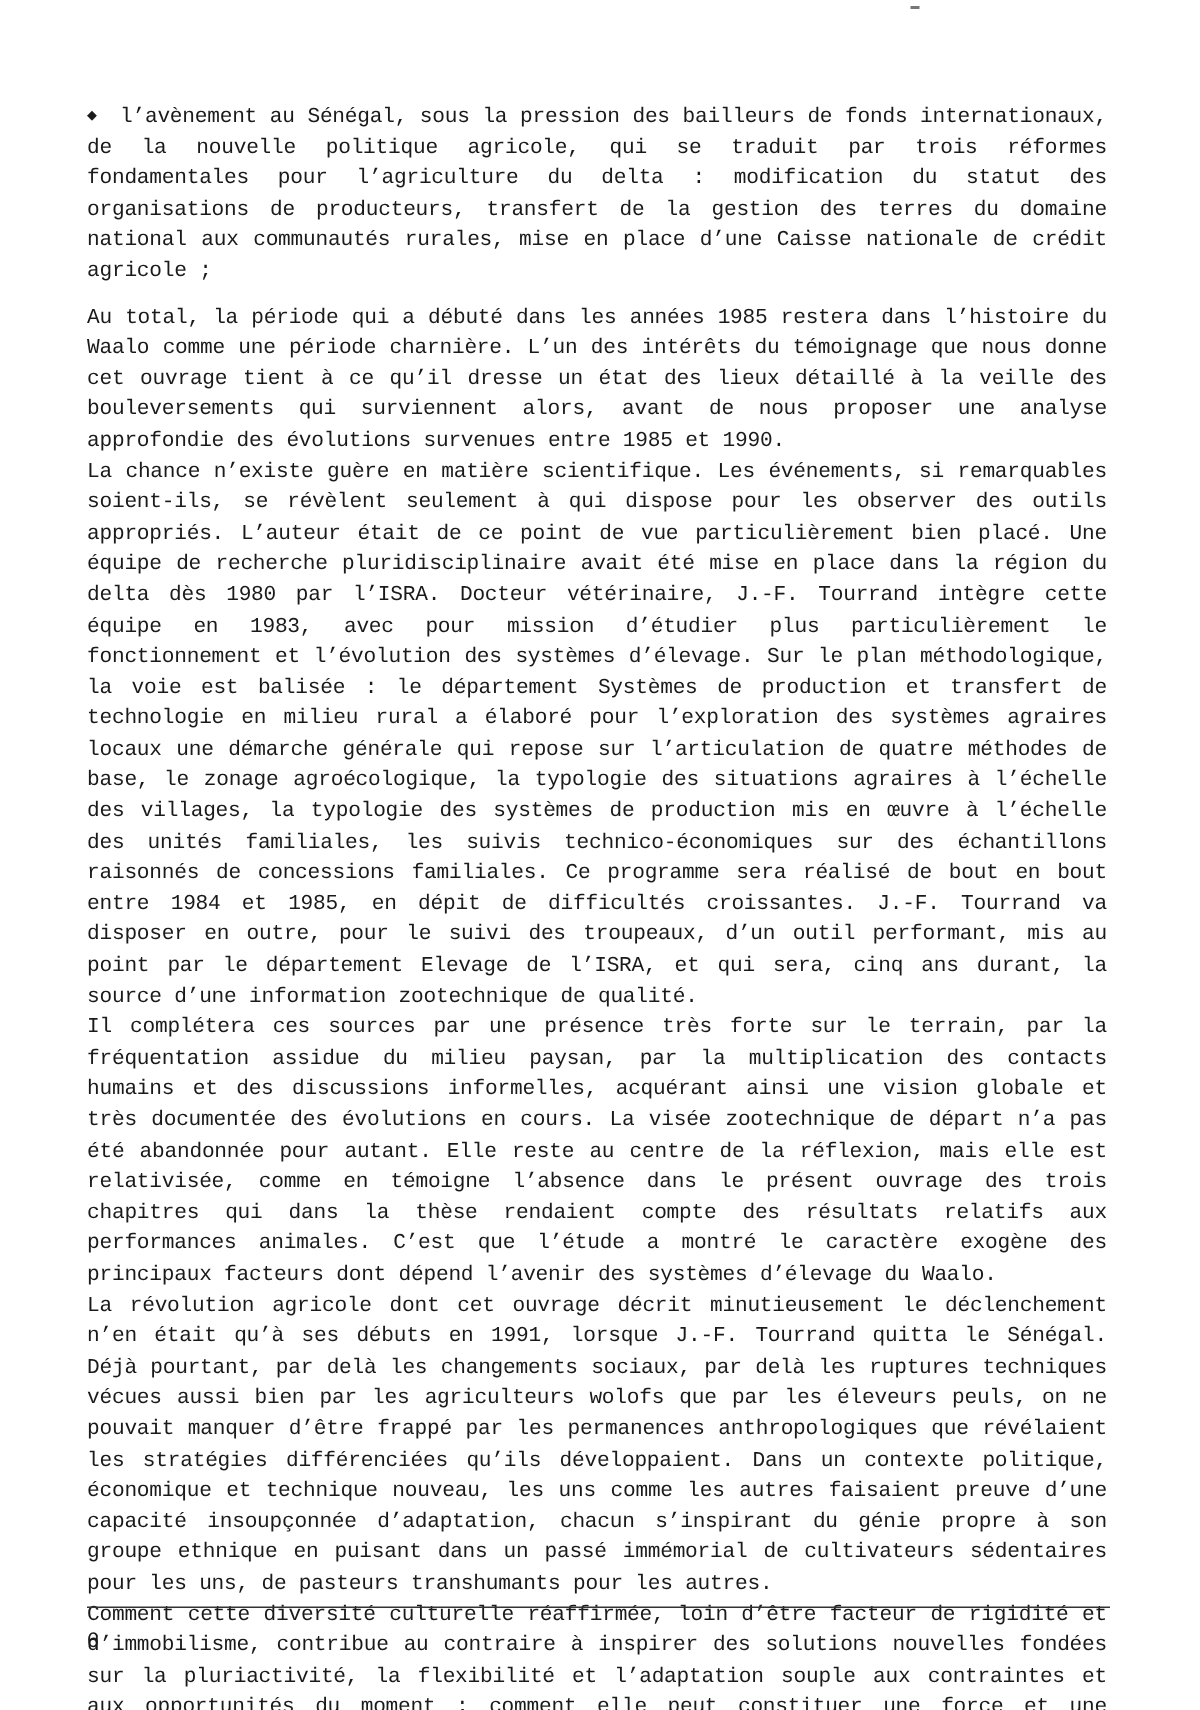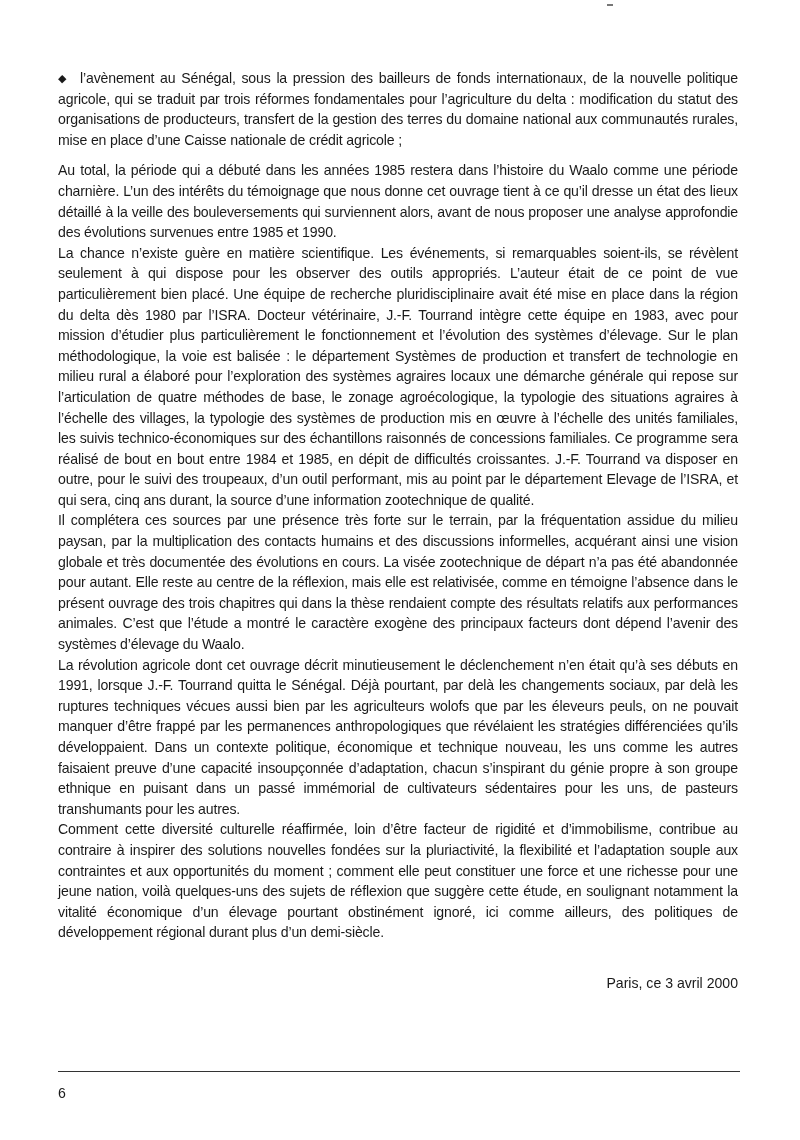--- a/index.html
+++ b/index.html
@@ -20,20 +20,21 @@
       left: 58px;
       top: 68px;
       width: 680px;
     }
     p {
       margin: 0;
       font-size: 14.1px;
       line-height: 20.6px;
       text-align: justify;
       letter-spacing: -0.15px;
+      font-family: Liberation Mono, monospace;
     }
     .bullet-para {
       margin-bottom: 9px;
     }
     .bullet {
       display: inline-block;
       width: 22px;
       font-size: 11px;
       vertical-align: 1px;
     }

